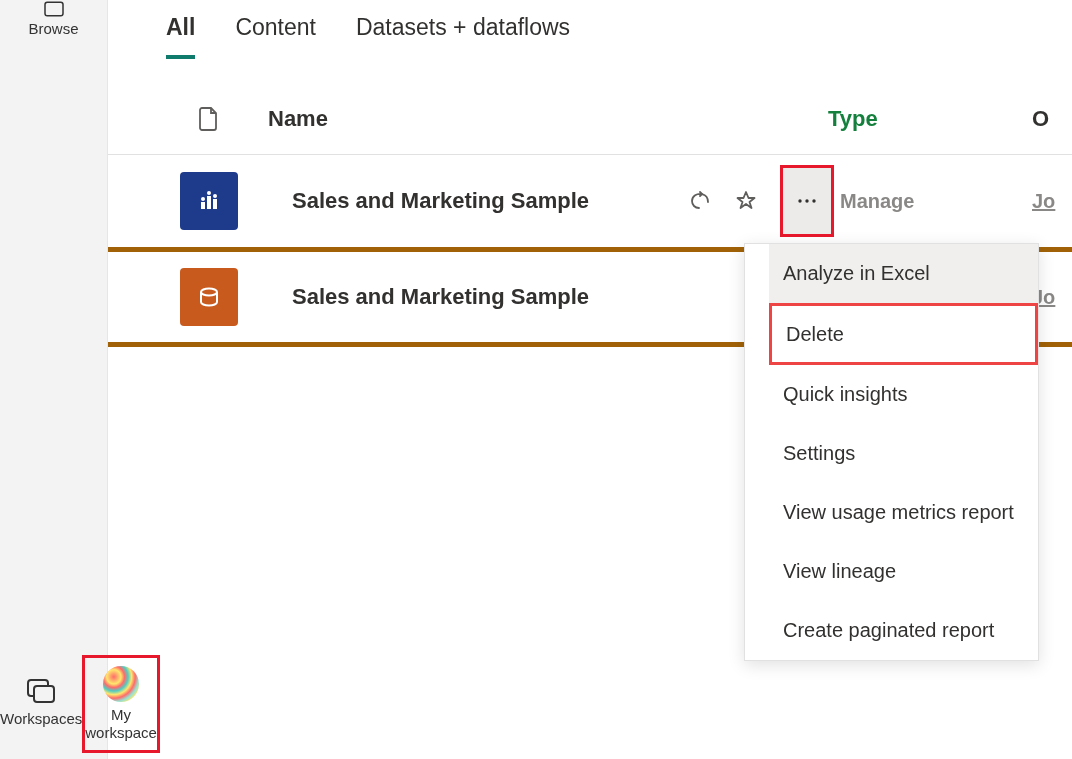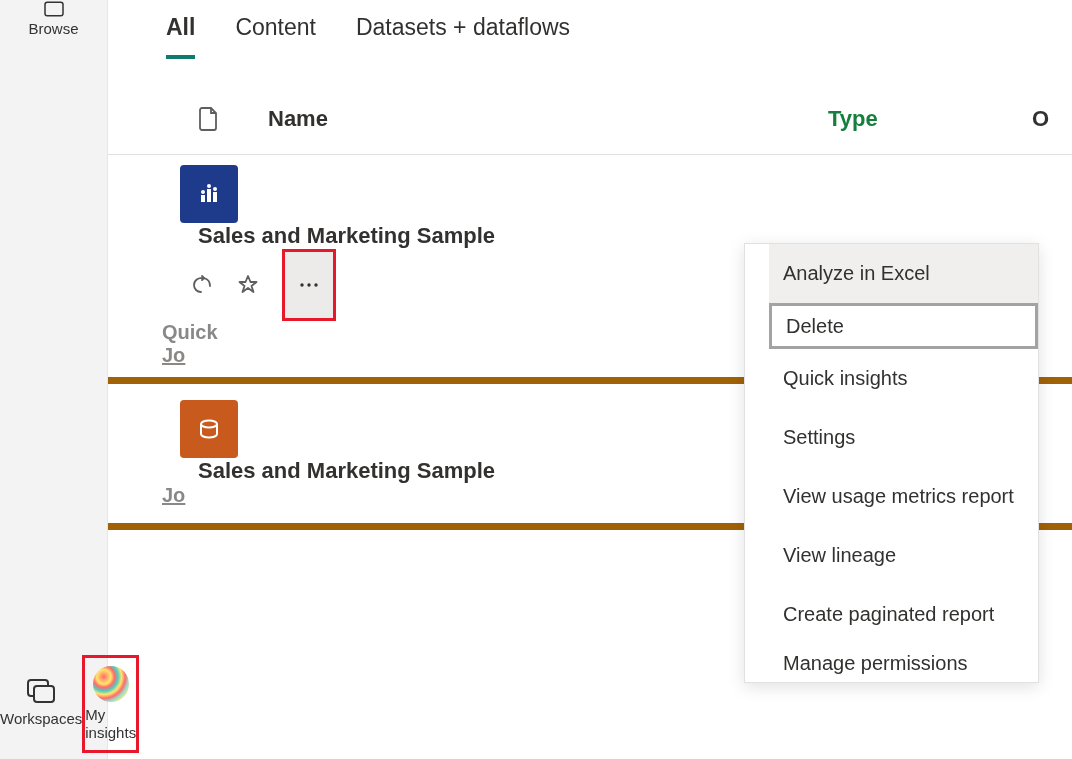--- a/index.html
+++ b/index.html
@@ -47,20 +47,21 @@
     .sidebar-item-icon {
       width: 34px;
       height: 34px;
       display: flex;
       align-items: center;
       justify-content: center;
       margin-bottom: 2px;
     }
     .sidebar-item-label {
       font-size: 15px;
+      text-align: center;
       line-height: 1.2;
     }
     .my-workspace-item {
       border: 3px solid #e8182c;
       width: 96px;
       padding: 8px 0;
     }
     .avatar-circle {
       width: 36px;
       height: 36px;
@@ -127,23 +128,23 @@
       font-weight: 600;
       color: #323130;
       overflow: hidden;
       white-space: nowrap;
     }
     .doc-icon-header {
       color: #605e5c;
     }
     .table-row {
       display: flex;
+      align-items: center;
       padding: 16px 0 16px 54px;
-      border-bottom: 7px solid #a16207;
-      flex-direction: column;
+      border-bottom: 5px solid #a16207;
     }
     .row-icon-box {
       width: 58px;
       height: 58px;
       border-radius: 4px;
       display: flex;
       align-items: center;
       justify-content: center;
     }
     .row-icon-report { background: #1e3a8a; }
@@ -207,22 +208,22 @@
       align-items: center;
       padding-left: 14px;
       font-size: 20px;
       color: #323130;
       cursor: pointer;
     }
     .menu-item.hovered {
       background: #f0efee;
     }
     .menu-item.highlighted {
-      border: 3px solid #a3a3a3;
-      height: 46px;
+      border: 3px solid #ef4444;
+      height: 62px;
     }
   </style>
 </head>
 <body>
 
 <div class="sidebar">
   <div class="sidebar-top">
     <div class="sidebar-item" style="padding-top:0;">
       <div class="sidebar-item-icon" style="height:18px;">
         <svg width="30" height="18" viewBox="0 0 30 24" fill="none">
@@ -238,21 +239,21 @@
         <svg width="32" height="28" viewBox="0 0 32 28" fill="none">
           <rect x="3" y="3" width="20" height="16" rx="3" stroke="#333" stroke-width="2" fill="#f3f3f3"></rect>
           <rect x="9" y="9" width="20" height="16" rx="3" stroke="#333" stroke-width="2" fill="#f3f3f3"></rect>
         </svg>
       </div>
       <div class="sidebar-item-label">Workspaces</div>
     </div>
     <div class="sidebar-item my-workspace-item">
       <div class="avatar-circle"></div>
       <div class="sidebar-item-label" style="white-space:pre-line;">My
-insights</div>
+workspace</div>
     </div>
   </div>
 </div>
 
 <div class="main">
   <div class="tabs">
     <div class="tab active">All</div>
     <div class="tab">Content</div>
     <div class="tab">Datasets + dataflows</div>
   </div>
@@ -297,21 +298,21 @@
         </svg>
       </div>
       <div class="more-btn">
         <svg width="20" height="6" viewBox="0 0 20 6">
           <circle cx="3" cy="3" r="1.7" fill="#323130"></circle>
           <circle cx="10" cy="3" r="1.7" fill="#323130"></circle>
           <circle cx="17" cy="3" r="1.7" fill="#323130"></circle>
         </svg>
       </div>
     </div>
-    <div class="col-type row-type">Quick</div>
+    <div class="col-type row-type">Manage</div>
     <div class="col-last row-last">Jo</div>
   </div>
 
   <div class="table-row">
     <div class="col-icon">
       <div class="row-icon-box row-icon-dataset">
         <svg width="30" height="30" viewBox="0 0 30 30" fill="none">
           <ellipse cx="15" cy="10" rx="8" ry="3.5" stroke="white" stroke-width="2"></ellipse>
           <path d="M7 10v10c0 2 3.5 3.5 8 3.5s8-1.5 8-3.5V10" stroke="white" stroke-width="2"></path>
         </svg>
@@ -325,14 +326,13 @@
 </div>
 
 <div class="context-menu">
   <div class="menu-item hovered">Analyze in Excel</div>
   <div class="menu-item highlighted">Delete</div>
   <div class="menu-item">Quick insights</div>
   <div class="menu-item">Settings</div>
   <div class="menu-item">View usage metrics report</div>
   <div class="menu-item">View lineage</div>
   <div class="menu-item">Create paginated report</div>
-  <div class="menu-item" style="height:38px;overflow:hidden;">Manage permissions</div>
 </div>
 
 </body></html>

